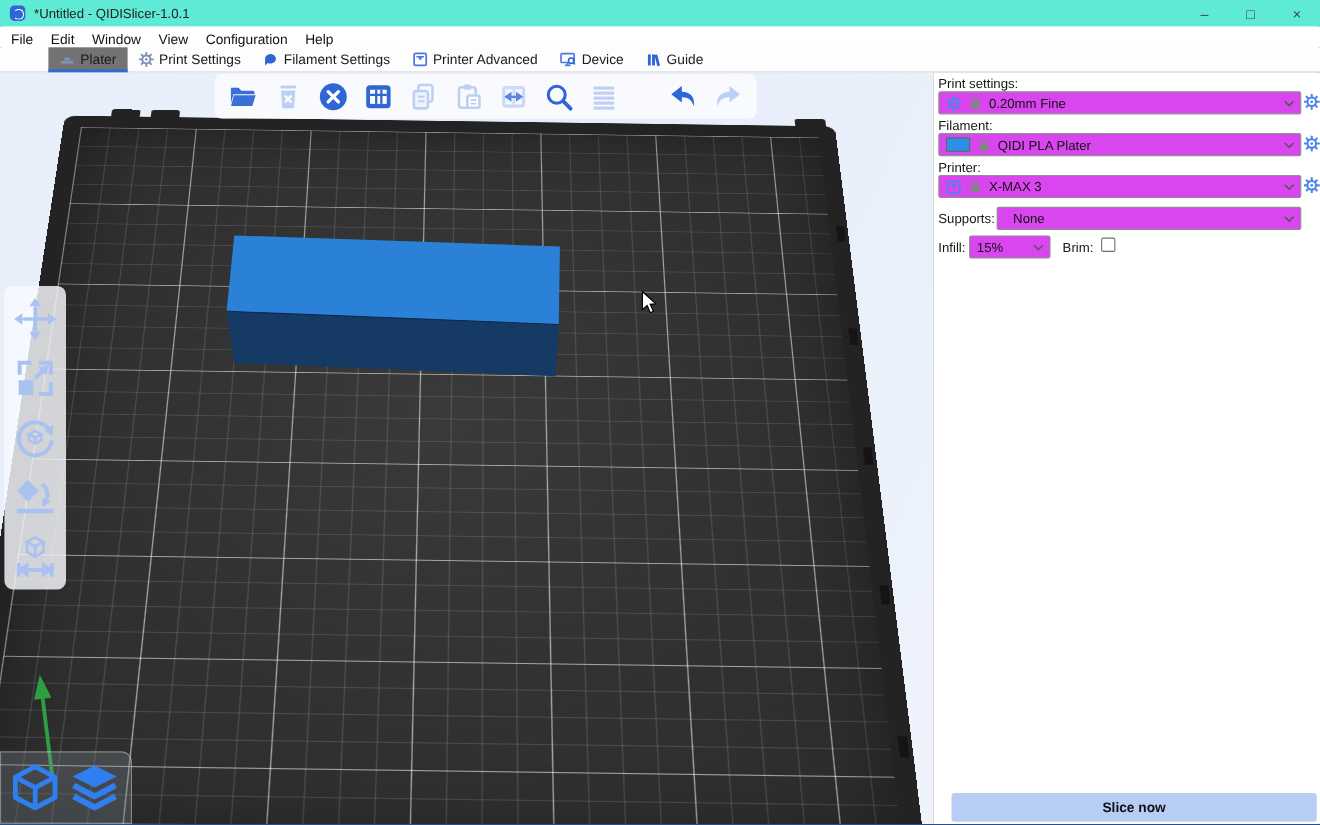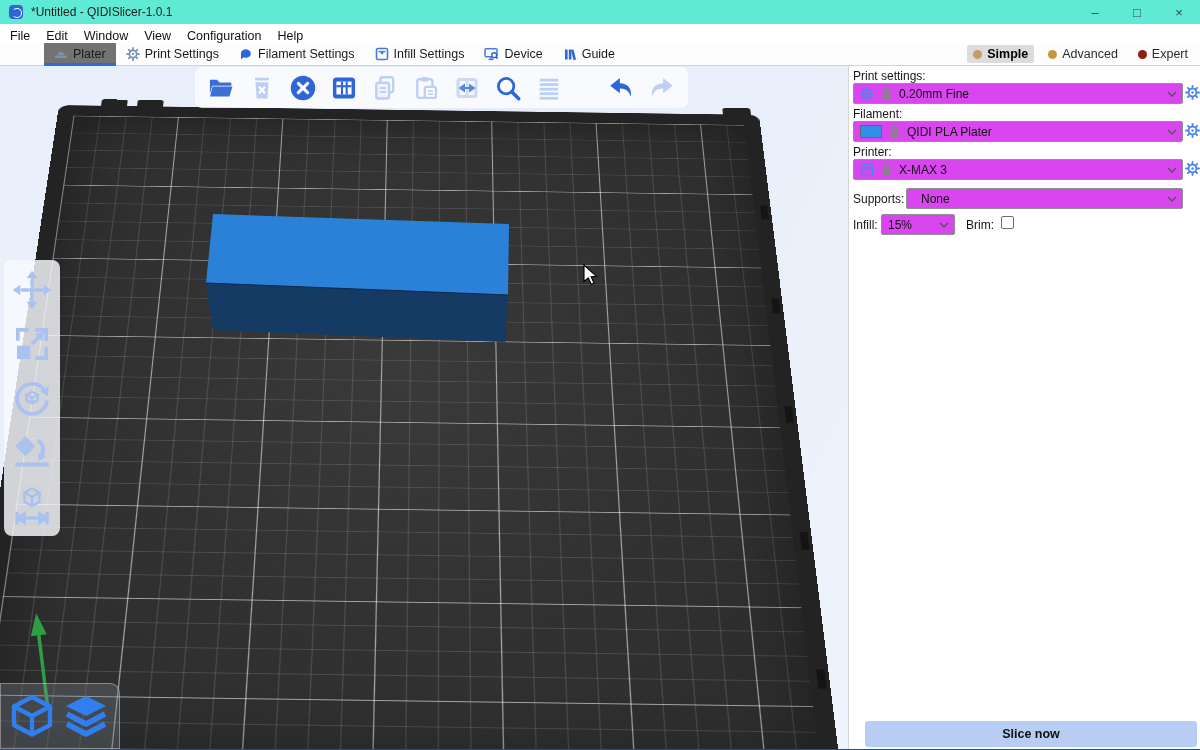--- a/index.html
+++ b/index.html
@@ -169,55 +169,41 @@
       <path d="M2 5.5 a5 4.3 0 1 1 2.5 4.8 L2 12.5 z" fill="#2f66d6"></path>
     </svg>
     <span>Filament Settings</span>
   </div>
   <div class="tab">
     <svg width="14" height="14" viewBox="0 0 14 14">
       <rect x="1.5" y="1.5" width="11" height="11" rx="1.5" fill="none" stroke="#4a7ade" stroke-width="1.6"></rect>
       <line x1="3.5" y1="4.6" x2="10.5" y2="4.6" stroke="#4a7ade" stroke-width="1.4"></line>
       <rect x="5.7" y="4.6" width="2.6" height="2.6" fill="#4a7ade"></rect>
     </svg>
-    <span>Infill Settings</span>
+    <span>Printer Advanced</span>
   </div>
   <div class="tab">
     <svg width="15" height="14" viewBox="0 0 15 14">
       <rect x="1" y="1.8" width="12" height="8" rx="1" fill="none" stroke="#4a7ade" stroke-width="1.5"></rect>
       <line x1="7" y1="10" x2="7" y2="12" stroke="#4a7ade" stroke-width="1.5"></line>
       <line x1="4.5" y1="12.4" x2="9.5" y2="12.4" stroke="#4a7ade" stroke-width="1.5"></line>
       <circle cx="10.2" cy="8.2" r="2.4" fill="#fff" stroke="#2f66d6" stroke-width="1.4"></circle>
       <line x1="12" y1="10" x2="13.6" y2="11.6" stroke="#2f66d6" stroke-width="1.6"></line>
     </svg>
     <span>Device</span>
   </div>
   <div class="tab">
     <svg width="14" height="14" viewBox="0 0 14 14">
       <rect x="2" y="2.5" width="2.6" height="10" fill="#2f66d6"></rect>
       <rect x="5.8" y="2.5" width="2.6" height="10" fill="#2f66d6"></rect>
       <rect x="9.2" y="2.6" width="2.6" height="10.4" fill="#2f66d6" transform="rotate(-14 10.5 7.8)"></rect>
     </svg>
     <span>Guide</span>
   </div>
 
-  <div class="modes">
-    <div class="mode active">
-      <span class="dot" style="background:#c3a061"></span>
-      <span>Simple</span>
-    </div>
-    <div class="mode">
-      <span class="dot" style="background:#c9963c"></span>
-      <span>Advanced</span>
-    </div>
-    <div class="mode">
-      <span class="dot" style="background:#8c1e12"></span>
-      <span>Expert</span>
-    </div>
-  </div>
 </div>
 
 <div class="main">
 
   <div class="viewport">
 
     <div class="bed">
       <div class="clip t1"></div>
       <div class="clip t2"></div>
       <div class="clip t3"></div>

